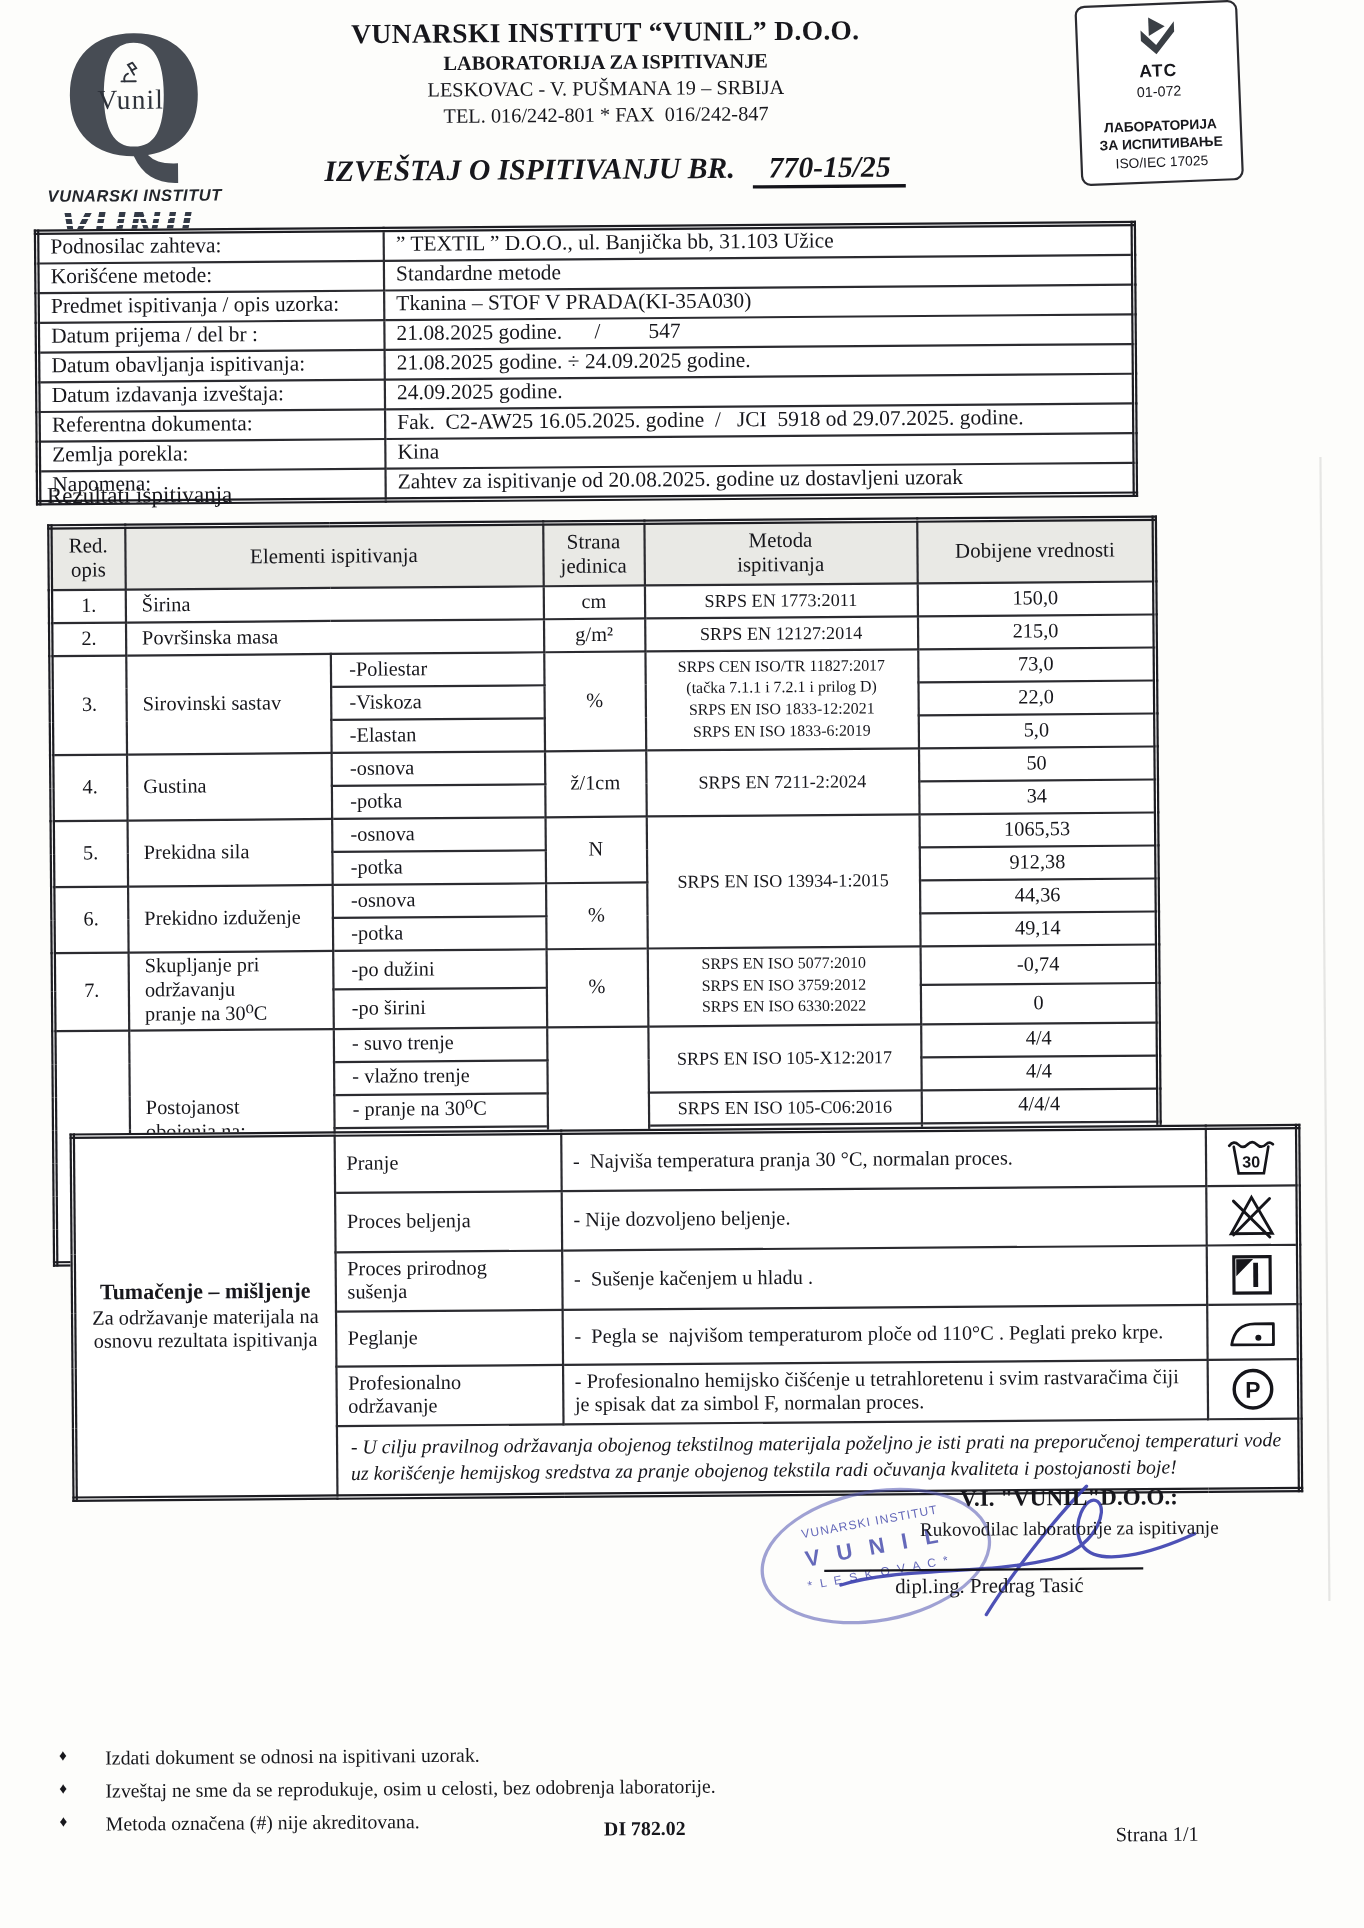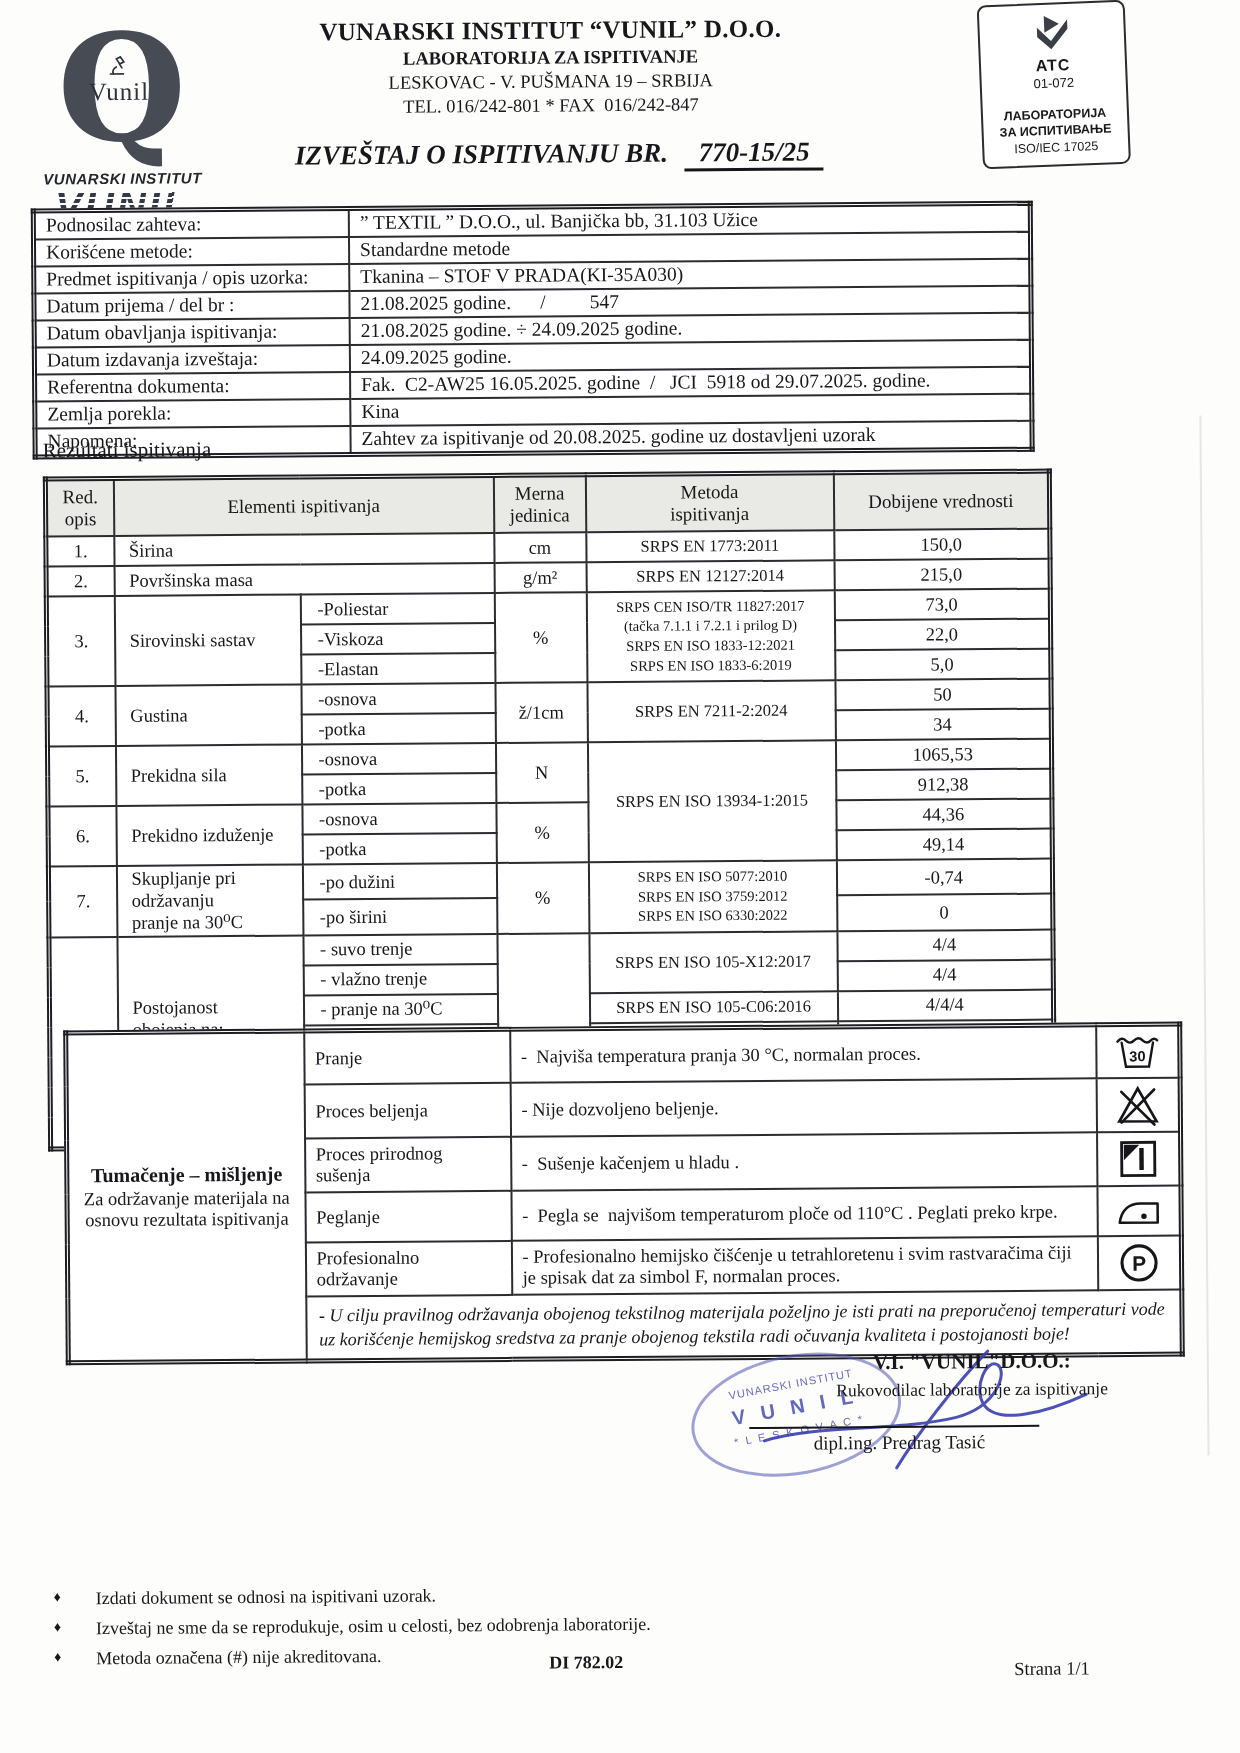--- a/index.html
+++ b/index.html
@@ -188,21 +188,21 @@
           <col style="width:194px">
           <col style="width:92px">
           <col style="width:248px">
           <col style="width:216px">
         </colgroup>
     <thead>
       <tr>
         <th class="preline">Red.
 opis</th>
         <th colspan="2">Elementi ispitivanja</th>
-        <th class="preline">Merna
+        <th class="preline">Strana
 jedinica</th>
         <th class="preline">Metoda
 ispitivanja</th>
         <th>Dobijene vrednosti</th>
       </tr>
     </thead>
     <tbody>
       <tr>
         <td class="c">1.</td>
         <td class="el" colspan="2">Širina</td>

